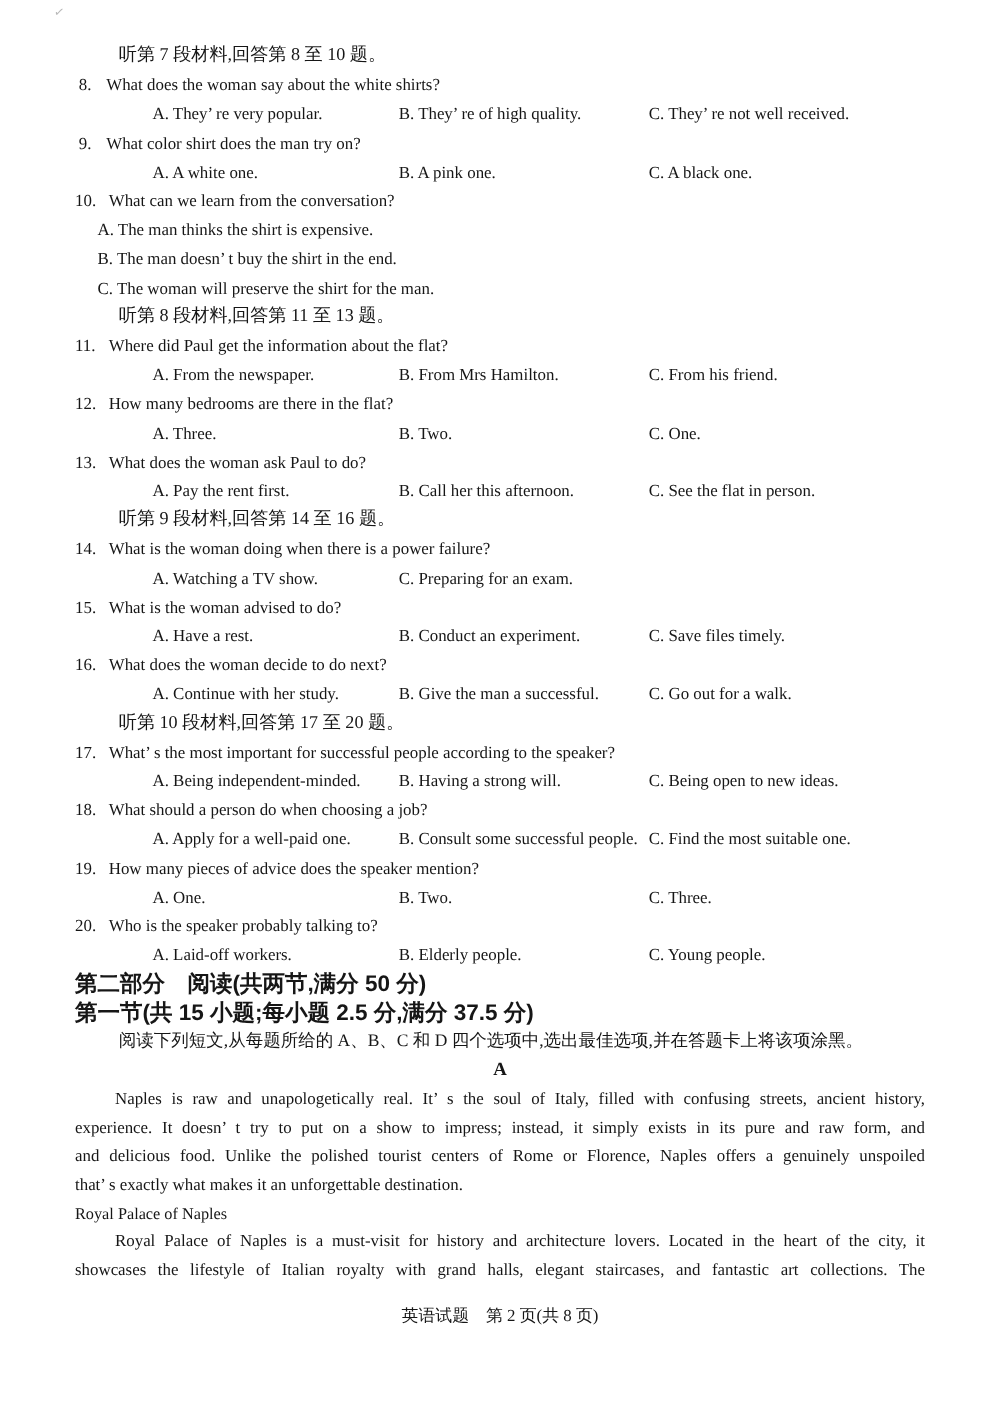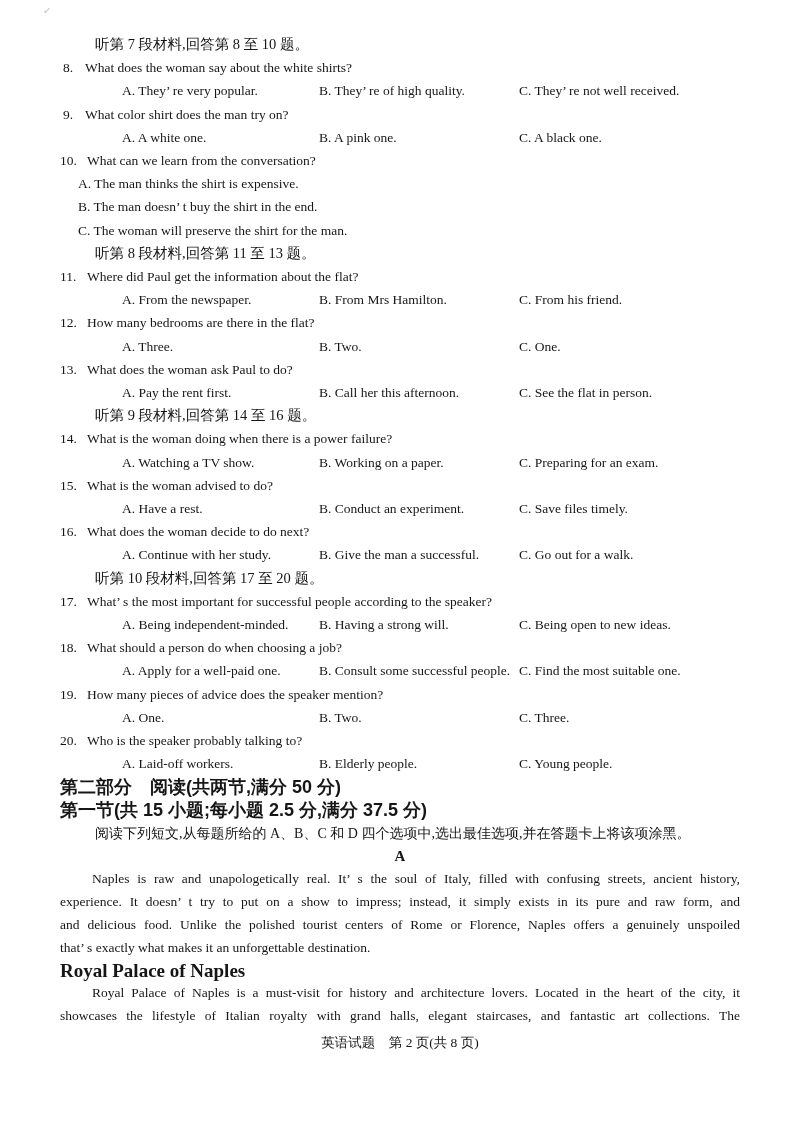--- a/index.html
+++ b/index.html
@@ -30,23 +30,23 @@
   .instructions{padding-left:35px;font-size:14px;}
   .passage-label{text-align:center;font-weight:700;font-size:15px;}
   .para .pline{
     text-align:justify;
     text-align-last:justify;
     line-height:22.8px;
     white-space:normal;
   }
   .para .pline.first{text-indent:32px;}
   .para .pline.lastleft{text-align-last:left;}
-  .subheading{font-weight:700;font-size:19px;line-height:22.8px;}
+  .subheading{font-weight:400;font-size:13px;line-height:22.8px;}
   .footer{
-    margin-top:3px;
+    margin-top:13px;
     text-align:center;
     font-size:13.5px;
   }
   .stray-mark{
     position:absolute;left:43px;top:6px;
     color:#b9b9b9;font-size:10px;line-height:10px;
     transform:rotate(8deg);
   }
 </style>
 </head>
@@ -89,21 +89,20 @@
       <div class="row qline dd"><span class="qnum">13.</span><span class="qtext">What does the woman ask Paul to do?</span></div>
       <div class="row opts">
         <span class="opt-a">A. Pay the rent first.</span>
         <span class="opt-b">B. Call her this afternoon.</span>
         <span class="opt-c">C. See the flat in person.</span>
       </div>
       <div class="row material">听第 9 段材料,回答第 14 至 16 题。</div>
       <div class="row qline dd"><span class="qnum">14.</span><span class="qtext">What is the woman doing when there is a power failure?</span></div>
       <div class="row opts">
         <span class="opt-a">A. Watching a TV show.</span>
-        <span class="opt-b">B. Working on a paper.</span>
         <span class="opt-c">C. Preparing for an exam.</span>
       </div>
       <div class="row qline dd"><span class="qnum">15.</span><span class="qtext">What is the woman advised to do?</span></div>
       <div class="row opts">
         <span class="opt-a">A. Have a rest.</span>
         <span class="opt-b">B. Conduct an experiment.</span>
         <span class="opt-c">C. Save files timely.</span>
       </div>
       <div class="row qline dd"><span class="qnum">16.</span><span class="qtext">What does the woman decide to do next?</span></div>
       <div class="row opts">

